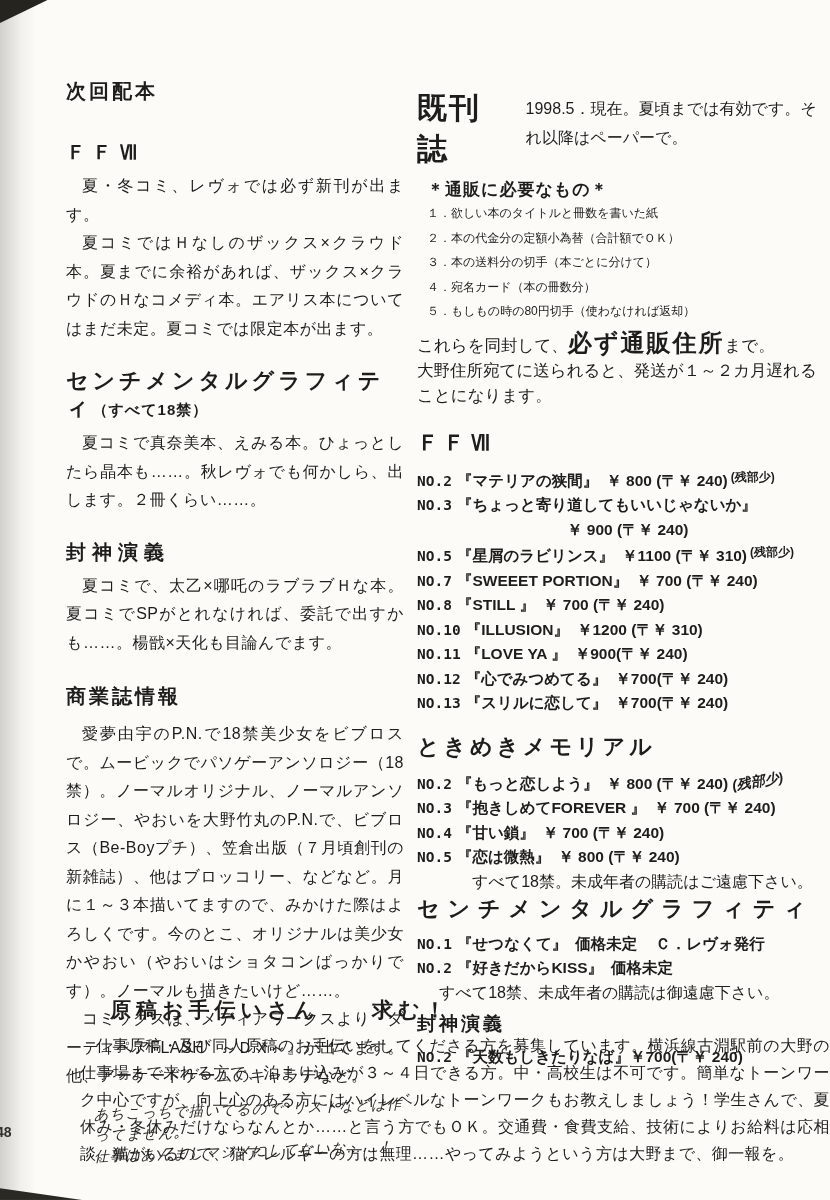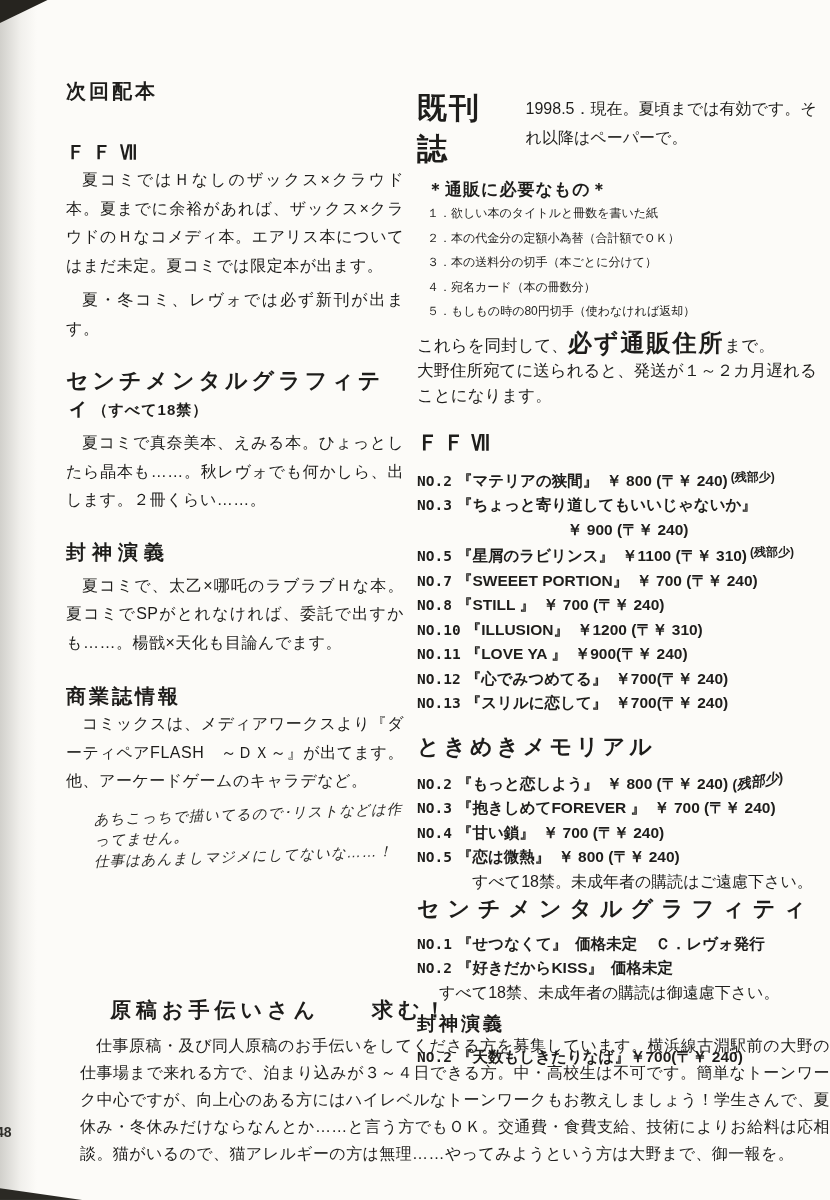--- a/index.html
+++ b/index.html
@@ -65,30 +65,31 @@
 <div class="page">
   <div class="shadow-left"></div>
   <div class="shadow-topleft"></div>
   <div class="shadow-bottomleft"></div>
   <div class="pageno">48</div>
 
   <div class="col-left">
     <h1 class="h-big">次回配本</h1>
 
     <h2 class="h-sub mt34">ＦＦⅦ</h2>
+    <p class="body-p mt6">夏・冬コミ、レヴォでは必ず新刊が出ます。</p>
     <p class="body-p">夏コミではＨなしのザックス×クラウド本。夏までに余裕があれば、ザックス×クラウドのＨなコメディ本。エアリス本についてはまだ未定。夏コミでは限定本が出ます。</p>
-    <p class="body-p mt6">夏・冬コミ、レヴォでは必ず新刊が出ます。</p>
 
     <h2 class="h-sub2 mt24"><span>センチメンタルグラフィティ</span><span class="suffix">（すべて18禁）</span></h2>
     <p class="body-p mt6">夏コミで真奈美本、えみる本。ひょっとしたら晶本も……。秋レヴォでも何かしら、出します。２冊くらい……。</p>
 
     <h2 class="h-sub mt24">封神演義</h2>
     <p class="body-p mt6">夏コミで、太乙×哪吒のラブラブＨな本。夏コミでSPがとれなければ、委託で出すかも……。楊戩×天化も目論んでます。</p>
 
     <h1 class="h-big mt26">商業誌情報</h1>
+    <p class="body-p mt10">愛夢由宇のP.N.で18禁美少女をビブロスで。ムービックでパソゲーアンソロジー（18禁）。ノーマルオリジナル、ノーマルアンソロジー、やおいを大野竹丸のP.N.で、ビブロス（Be-Boyプチ）、笠倉出版（７月頃創刊の新雑誌）、他はブロッコリー、などなど。月に１～３本描いてますので、みかけた際はよろしくです。今のとこ、オリジナルは美少女かやおい（やおいはショタコンばっかりです）。ノーマルも描きたいけど……。</p>
     <p class="body-p">コミックスは、メディアワークスより『ダーティペアFLASH　～ＤＸ～』が出てます。他、アーケードゲームのキャラデなど。</p>
 
     <p class="hw">あちこっちで描いてるので･リストなどは作ってません｡</p>
     <p class="hw" style="margin-top:0;">仕事はあんましマジメにしてないな……！</p>
   </div>
 
   <div class="col-right">
     <div class="ki-head">
       <h1 class="ki-title">既刊誌</h1>
       <p class="valid">1998.5．現在。夏頃までは有効です。それ以降はペーパーで。</p>

